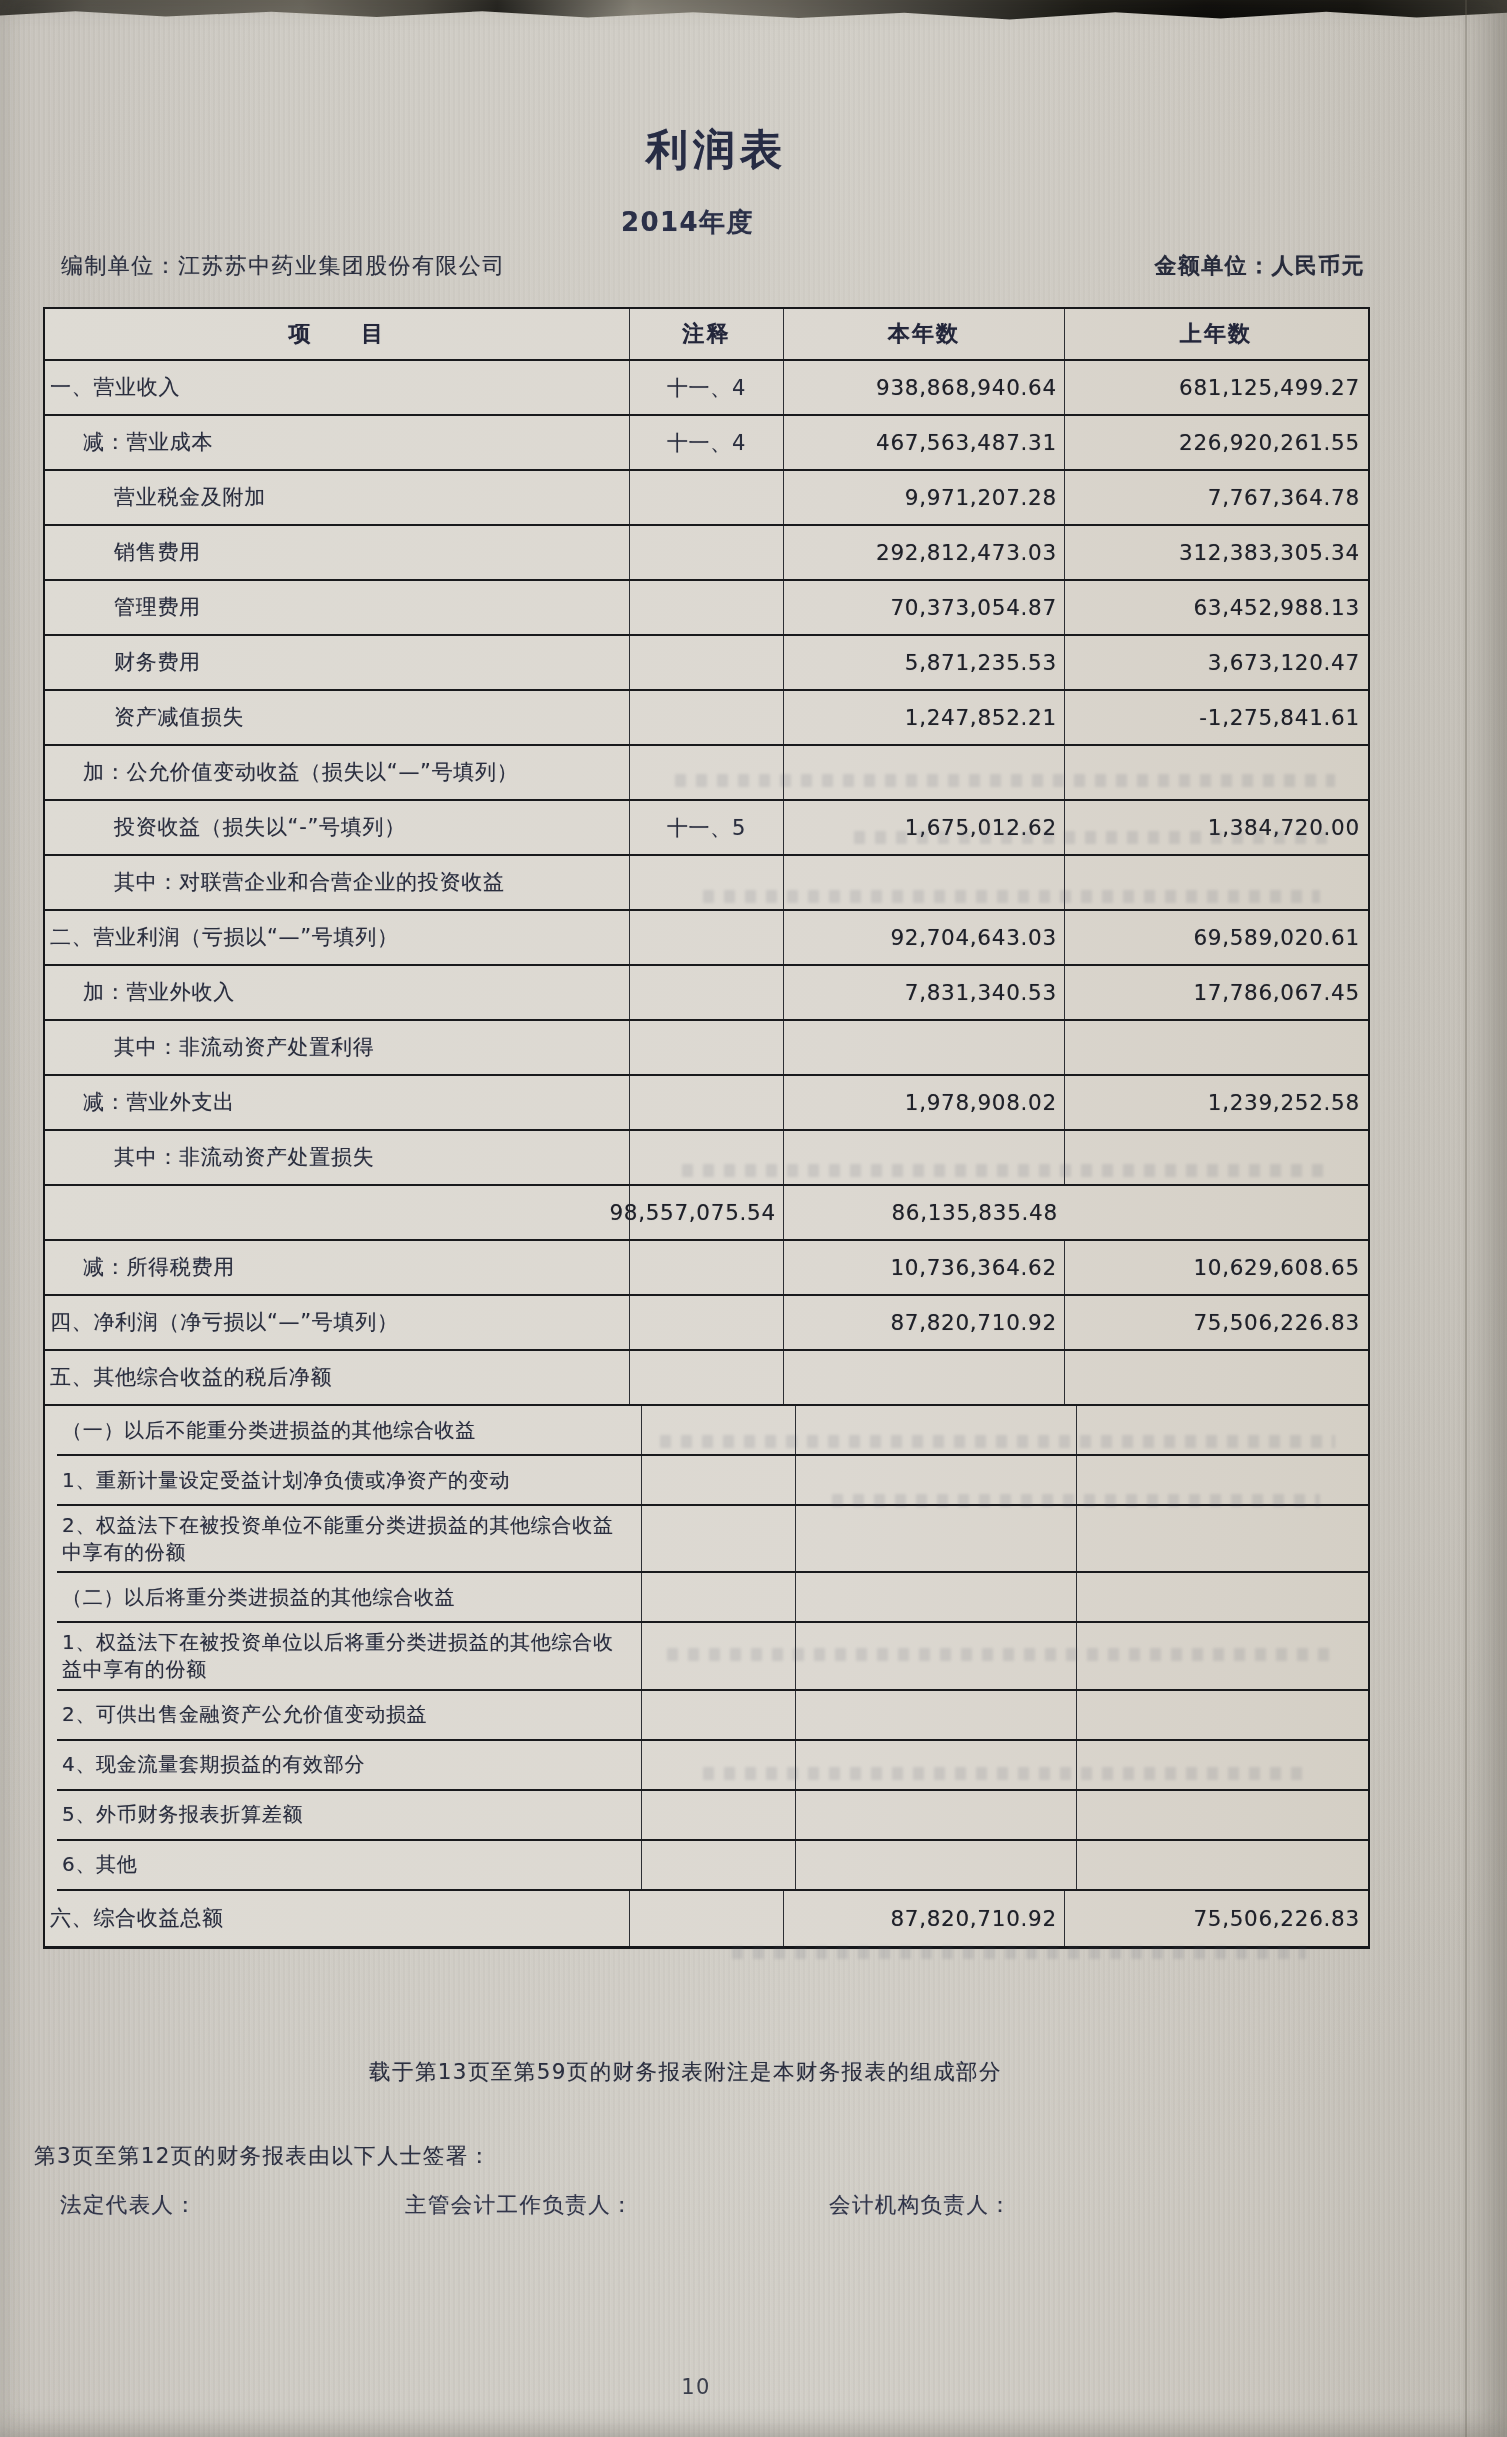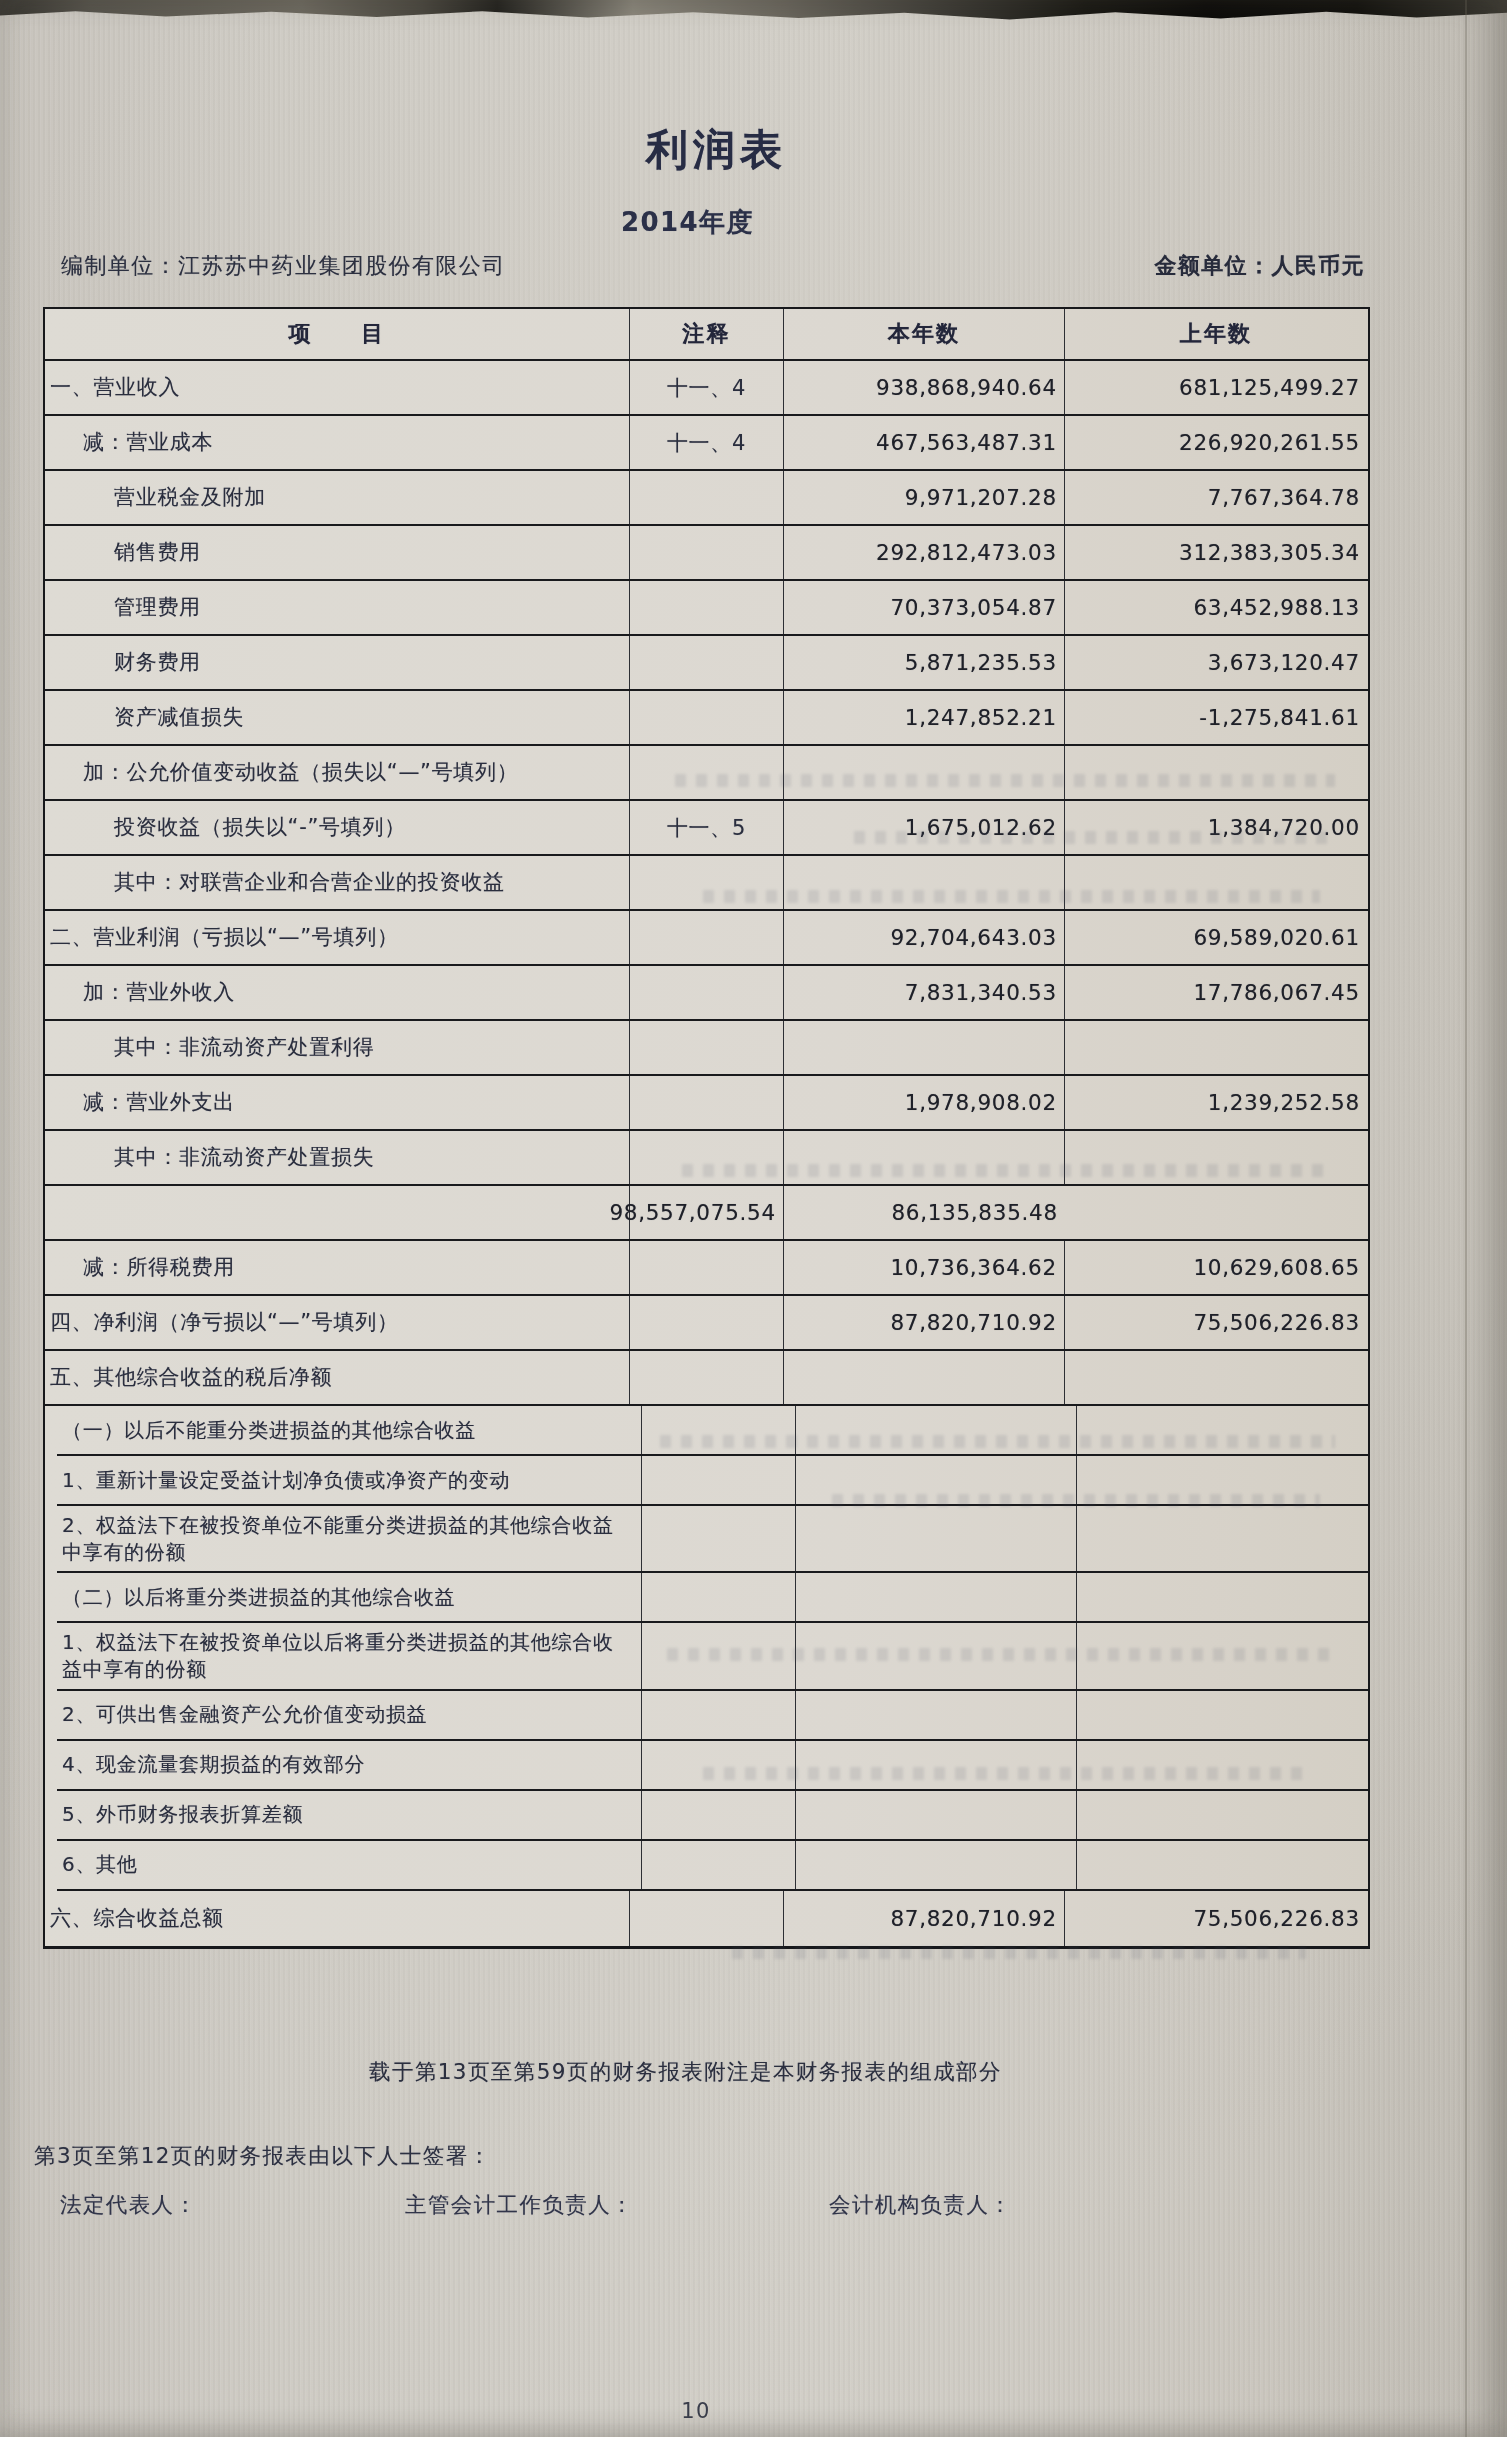--- a/index.html
+++ b/index.html
@@ -107,21 +107,21 @@
   .sig-row { position:absolute; top:2190px; left:0; width:1507px; height:33px; }
   .sig {
     position:absolute; font-size:21.5px; color:#31354a; letter-spacing:1.4px;
     text-shadow:0 0 0.7px rgba(50,55,80,.38);
   }
   .sig.s0 { left:52px;margin-left:8px; }
   .sig.s1 { left:405px; }
   .sig.s2 { left:829px; }
   .page-num {
     position:absolute; top:2375px; left:653px; width:86px; text-align:center;
-    font-size:21px; color:#3a3e4c; letter-spacing:1.4px;margin-top:24px;
+    font-size:21px; color:#3a3e4c; letter-spacing:1.4px;
   }
 </style>
 </head>
 <body>
 
 <div class="sheet">
   <div class="top-band"></div>
   <div class="crease"></div>
 
   <h1 class="title">利润表</h1>

